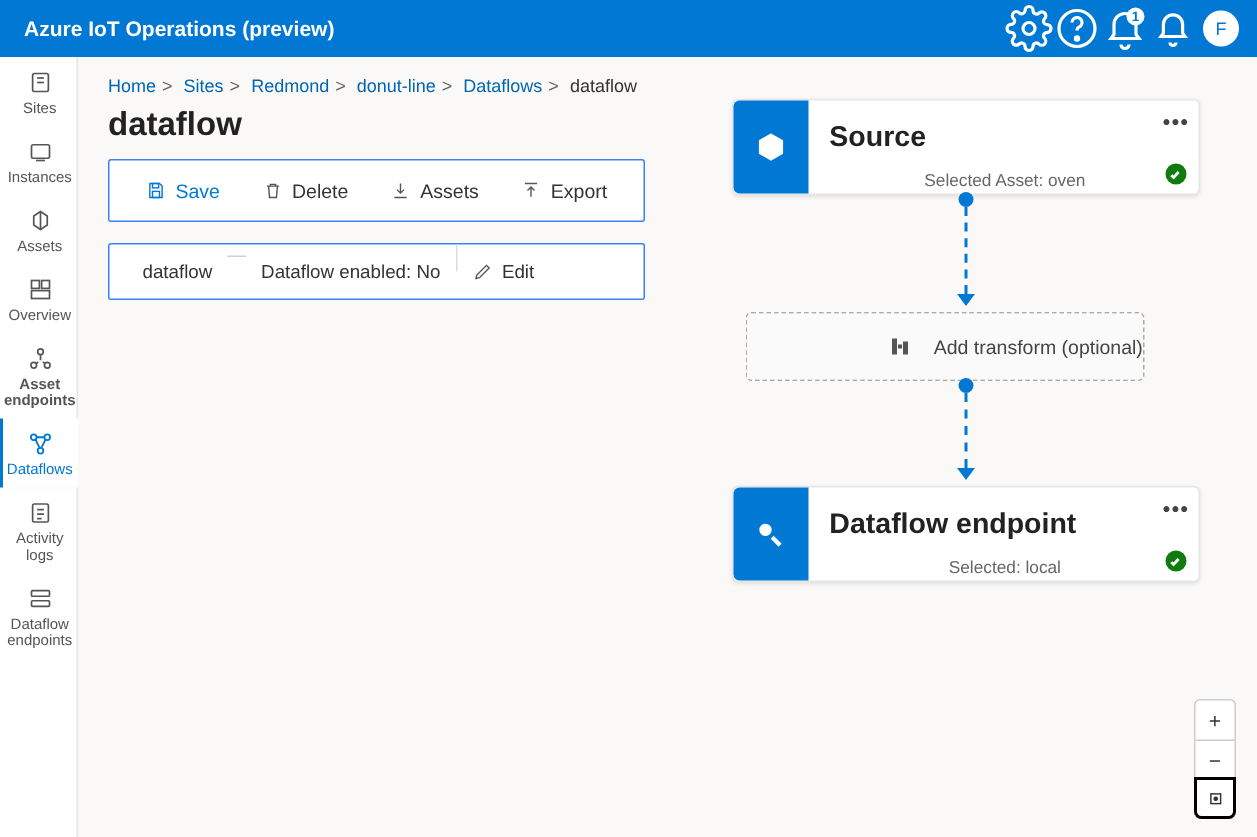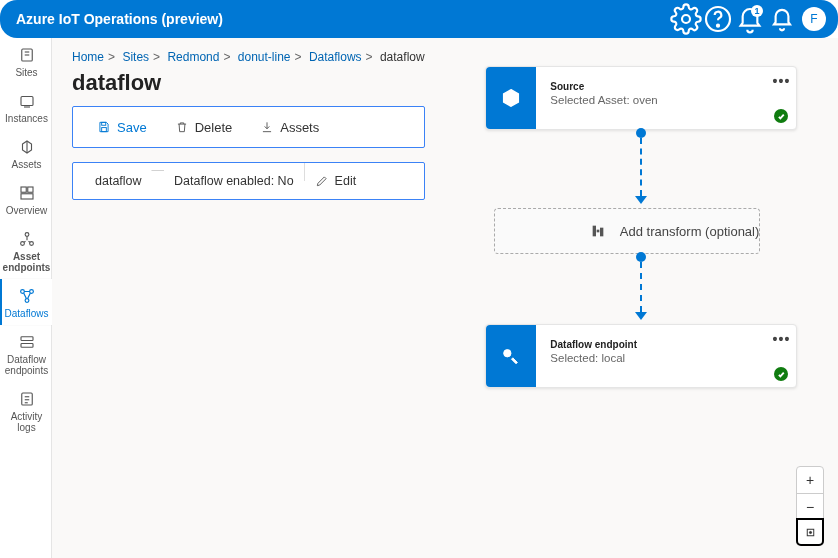--- a/index.html
+++ b/index.html
@@ -1,17 +1,17 @@
 <!DOCTYPE html>
 <html><head>
 <meta charset="utf-8">
 <style>
   * { box-sizing: border-box; margin: 0; padding: 0; }
   html, body { width: 838px; height: 558px; font-family: "Segoe UI", Arial, sans-serif; overflow: hidden; }
-  .topbar { height: 38px; background: #0078d4; color: #fff; display: flex; align-items: center; padding: 0 12px 0 16px; font-size: 14px; border-radius: 17px; }
+  .topbar { height: 38px; background: #0078d4; color: #fff; display: flex; align-items: center; padding: 0 12px 0 16px; font-size: 14px; }
   .topbar .title { font-weight: 600; flex: 1; }
   .topbar .icon-btn { width: 32px; height: 32px; display: flex; align-items: center; justify-content: center; position: relative; cursor: pointer; }
   .topbar .avatar { width: 24px; height: 24px; border-radius: 50%; background: #fff; color: #0078d4; font-size: 12px; display: flex; align-items: center; justify-content: center; margin-left: 4px; }
   .badge { position: absolute; top: 2px; right: 3px; background: #fff; color: #0078d4; font-size: 9px; border-radius: 8px; min-width: 12px; height: 12px; display: flex; align-items: center; justify-content: center; font-weight: 600; }
   .shell { display: flex; height: calc(558px - 38px); }
   .sidebar { width: 52px; background: #fff; border-right: 1px solid #e5e5e5; display: flex; flex-direction: column; }
   .sidebar-item { display: flex; flex-direction: column; align-items: center; padding: 8px 0 6px; font-size: 10px; color: #555; cursor: pointer; border-left: 2px solid transparent; }
   .sidebar-item.active { border-left: 2px solid #0078d4; background: #fff; color: #0078d4; box-shadow: 1px 0 2px rgba(0,0,0,.05); position: relative; }
   .sidebar-item.active::after { content:""; position:absolute; right:-1px; top:0; bottom:0; width:2px; background:#fff; }
   .sidebar-item svg { width: 18px; height: 18px; margin-bottom: 3px; }
@@ -27,22 +27,22 @@
   .toolbar .tbtn svg { width:14px; height:14px; }
   .toolbar .save-label { color:#0078d4; }
   .statusbar { height: 38px; padding: 0 12px; font-size: 12.5px; color:#333; }
   .statusbar .seg { padding: 0 10px; display:flex; align-items:center; gap:6px; }
   .statusbar .div { color:#ccc; }
   .canvas { position: relative; flex:1; }
   .node { position:absolute; width:312px; height:64px; background:#fff; border:1px solid #e5e5e5; border-radius:4px; box-shadow:0 1px 3px rgba(0,0,0,.1); display:flex; overflow:visible; }
   .node .icon-col { width:50px; background:#0078d4; display:flex; align-items:center; justify-content:center; border-radius:4px 0 0 4px; }
   .node .icon-col svg { width:22px; height:22px; fill:#fff; stroke:#fff; }
   .node .body { flex:1; padding:14px 12px 0 14px; position:relative; }
-  .node .node-title { font-size:10px; font-weight:600; color:#222; }
-  .node .node-sub { font-size:11.5px; color:#666; margin-top:2px; }
+  .node .node-title { font-size:19px; font-weight:600; color:#222; }
+  .node .node-sub { font-size:11.5px; color:#666; margin-top:12px;text-align:center; }
   .node .more { position:absolute; top:6px; right:6px; font-size:14px; font-weight:700; letter-spacing:1px; cursor:pointer; color:#444; }
   .node .check { position:absolute; bottom:6px; right:8px; width:14px; height:14px; border-radius:50%; background:#107c10; display:flex; align-items:center; justify-content:center; }
   .node .check svg { width:9px; height:9px; stroke:#fff; stroke-width:2.5; fill:none; }
   .transform { position:absolute; width:266px; height:46px; border:1px dashed #aaa; border-radius:4px; background:#fafafa; display:flex; align-items:center; justify-content:center; gap:14px; font-size:13px; color:#444; }
   .connector-dot { position:absolute; width:10px; height:10px; border-radius:50%; background:#0078d4; left:50%; transform:translateX(-5px); }
   .connector-line { position:absolute; left:50%; width:0; border-left:2px dashed #0078d4; transform:translateX(-1px); }
   .arrowhead { position:absolute; left:50%; transform:translateX(-6px); width:0; height:0; border-left:6px solid transparent; border-right:6px solid transparent; border-top:8px solid #0078d4; }
   .flow { position:relative; margin:16px auto 0 auto; width:312px; height:330px; }
   .zoom { position:absolute; right:14px; bottom:12px; width:28px; border:1px solid #ccc; border-radius:4px; background:#fff; font-size:14px; color:#333; }
   .zoom div { height:26px; display:flex; align-items:center; justify-content:center; cursor:pointer; }
@@ -129,33 +129,33 @@
       <svg viewBox="0 0 24 24" fill="none" stroke="#0078d4" stroke-width="1.6">
           <circle cx="6" cy="6" r="2.5"></circle>
           <circle cx="18" cy="6" r="2.5"></circle>
           <circle cx="12" cy="18" r="2.5"></circle>
           <path d="M7.5 8l3.5 7M16.5 8l-3.5 7M8.5 6h7"></path>
         </svg>
       <span>Dataflows</span>
     </div>
     <div class="sidebar-item">
       <svg viewBox="0 0 24 24" fill="none" stroke="#555" stroke-width="1.5">
-          <rect x="4" y="5" width="16" height="5" rx="1"></rect>
-          <rect x="4" y="14" width="16" height="5" rx="1"></rect>
-        </svg>
-      <span style="text-align:center;line-height:1.1;">Dataflow endpoints</span>
-    </div>
-    <div class="sidebar-item">
-      <svg viewBox="0 0 24 24" fill="none" stroke="#555" stroke-width="1.5">
           <rect x="5" y="4" width="14" height="16" rx="1.5"></rect>
           <line x1="9" y1="9" x2="15" y2="9"></line>
           <line x1="9" y1="13" x2="15" y2="13"></line>
           <line x1="9" y1="17" x2="13" y2="17"></line>
         </svg>
       <span style="text-align:center;line-height:1.1;">Activity logs</span>
+    </div>
+    <div class="sidebar-item">
+      <svg viewBox="0 0 24 24" fill="none" stroke="#555" stroke-width="1.5">
+          <rect x="4" y="5" width="16" height="5" rx="1"></rect>
+          <rect x="4" y="14" width="16" height="5" rx="1"></rect>
+        </svg>
+      <span style="text-align:center;line-height:1.1;">Dataflow endpoints</span>
     </div>
   </div>
 
   <div class="content">
     <div class="bars-wrap">
       <div class="breadcrumb">
         <a class="bc">Home</a><span class="sep">&gt;</span>
         <a class="bc">Sites</a><span class="sep">&gt;</span>
         <a class="bc">Redmond</a><span class="sep">&gt;</span>
         <a class="bc">donut-line</a><span class="sep">&gt;</span>
@@ -178,20 +178,26 @@
               <path d="M5 7h14M9 7V5h6v2M7 7l1 13h8l1-13"></path>
             </svg>
           <span>Delete</span>
         </div>
         <div class="tbtn">
           <svg viewBox="0 0 24 24" fill="none" stroke="#555" stroke-width="1.6">
               <path d="M12 4v11M8 11l4 4 4-4M5 20h14"></path>
             </svg>
           <span>Assets</span>
         </div>
+        <div class="tbtn">
+          <svg viewBox="0 0 24 24" fill="none" stroke="#555" stroke-width="1.6">
+              <path d="M12 19V8M8 12l4-4 4 4M5 4h14"></path>
+            </svg>
+          <span>Export</span>
+        </div>
       </div>
 
       <div class="statusbar">
         <div class="seg">dataflow</div>
         <div class="div">—</div>
         <div class="seg">Dataflow enabled: No</div>
         <div class="div" style="width:1px;height:18px;background:#ddd;"></div>
         <div class="seg">
           <svg viewBox="0 0 24 24" width="14" height="14" fill="none" stroke="#555" stroke-width="1.6">
               <path d="M4 20l1-4L16 5l3 3L8 19l-4 1z"></path>

